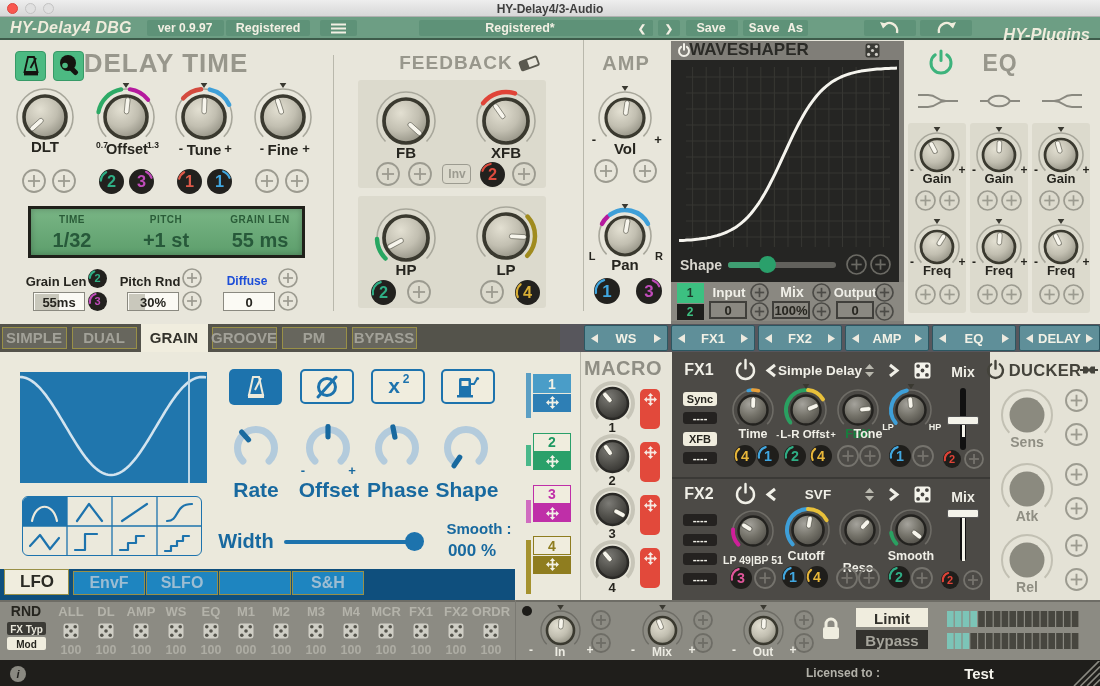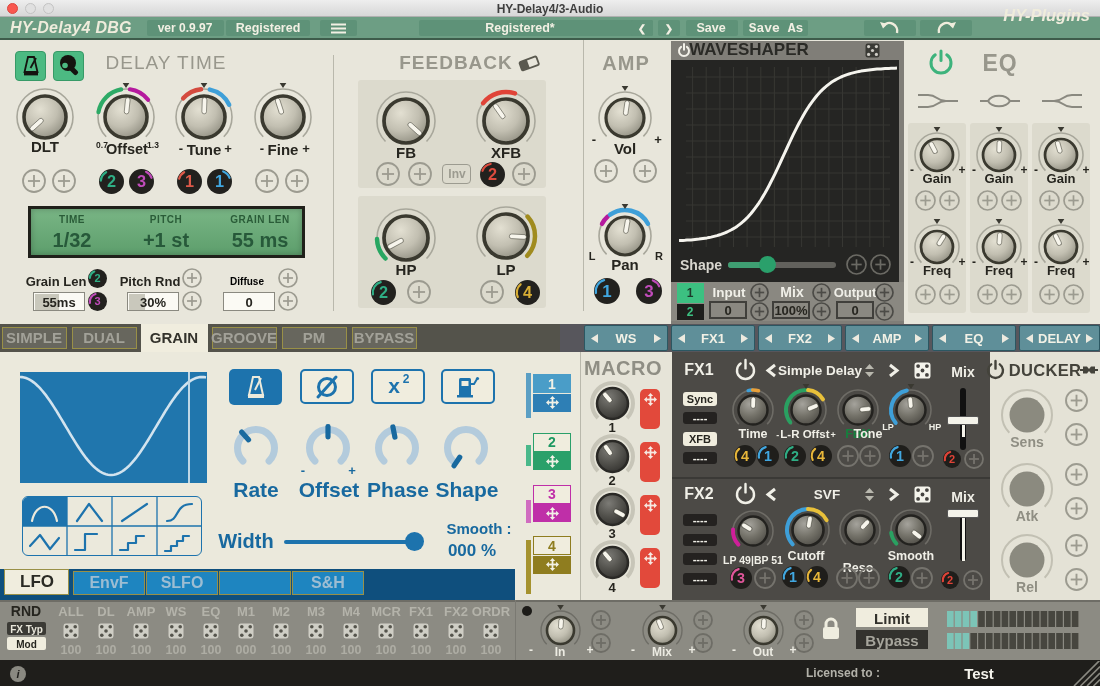--- a/index.html
+++ b/index.html
@@ -39,35 +39,35 @@
 <div class="ab" style="left:864px;top:20px;width:52px;height:16px;background:#5e9278;border-radius:2px"></div>
 <div class="ab" style="left:920px;top:20px;width:52px;height:16px;background:#5e9278;border-radius:2px"></div>
 <svg class="ab" style="left:878px;top:20px" width="24" height="15">
       <path d="M19 13 A8 8 0 0 0 5 6" fill="none" stroke="#f0eddd" stroke-width="2.4"></path>
       <path d="M2 2 l3 6.5 4.6-4.6 z" fill="#f0eddd"></path>
     </svg>
 <svg class="ab" style="left:934px;top:20px" width="24" height="15">
       <path d="M5 13 A8 8 0 0 1 19 6" fill="none" stroke="#f0eddd" stroke-width="2.4"></path>
       <path d="M22 2 l-3 6.5 -4.6-4.6 z" fill="#f0eddd"></path>
     </svg>
-<div class="ab" style="left:1090px;top:15px;transform:translate(-100%,-50%);font-size:16.5px;color:#efecdc;font-weight:bold;white-space:nowrap;letter-spacing:0;font-style:italic">HY-Plugins</div>
+<div class="ab" style="left:1090px;top:34px;transform:translate(-100%,-50%);font-size:16.5px;color:#efecdc;font-weight:bold;white-space:nowrap;letter-spacing:0;font-style:italic">HY-Plugins</div>
 <div class="ab" style="left:0px;top:40px;width:1100px;height:312px;background:#e8e6db"></div>
 <div class="ab" style="left:15px;top:51px;width:31px;height:30px;background:#4cba82;border-radius:4px;border:1px solid #379a67"></div>
 <svg class="ab" style="left:21px;top:55px" width="20" height="22">
       <path d="M7 2 h6 l3.5 15 h-13 z" fill="none" stroke="#14140f" stroke-width="1.8"></path>
       <line x1="15" y1="3" x2="9.5" y2="13" stroke="#14140f" stroke-width="1.8"></line>
       <rect x="3" y="17" width="14" height="3.4" fill="#14140f"></rect>
     </svg>
 <div class="ab" style="left:53px;top:51px;width:31px;height:30px;background:#4cba82;border-radius:4px;border:1px solid #379a67"></div>
 <svg class="ab" style="left:58px;top:54px" width="22" height="24">
       <circle cx="10" cy="9" r="8" fill="#14140f"></circle>
       <rect x="13.5" y="12.5" width="5" height="9" rx="2" fill="#14140f" transform="rotate(-45 16 17)"></rect>
       <circle cx="7" cy="11.5" r="2.8" fill="#4cba82"></circle>
     </svg>
-<div class="ab" style="left:166px;top:63px;transform:translate(-50%,-50%);font-size:19px;color:#98978c;font-weight:normal;white-space:nowrap;letter-spacing:0;letter-spacing:1px">DELAY TIME</div>
+<div class="ab" style="left:166px;top:63px;transform:translate(-50%,-50%);font-size:26px;color:#98978c;font-weight:bold;white-space:nowrap;letter-spacing:0;letter-spacing:1px">DELAY TIME</div>
 <svg class="ab" style="left:11.0px;top:83.0px" width="68" height="68" viewBox="0 0 68 68">
       <defs>
         <radialGradient id="g1" cx="38%" cy="32%" r="75%">
           <stop offset="0%" stop-color="#e3e0d2"></stop>
           <stop offset="55%" stop-color="#c2bfb1"></stop>
           <stop offset="100%" stop-color="#8f8d80"></stop>
         </radialGradient>
       </defs>
       <path d="M14.20 53.80 A28.00 28.00 0 1 1 53.80 53.80" fill="none" stroke="#a8a79b" stroke-width="1.6"></path>
       <circle cx="34.0" cy="34.0" r="21" fill="url(#g1)" stroke="#3a392f" stroke-width="3.5700000000000003"></circle>
@@ -194,21 +194,21 @@
       <line x1="11.0" y1="6.05" x2="11.0" y2="15.95" stroke="#9c9b90" stroke-width="1.7"></line>
     </svg>
 <div class="ab" style="left:127px;top:292px;width:52px;height:19px;background:#fbfaf4;border:1.5px solid #8a8980"></div>
 <div class="ab" style="left:128.5px;top:293.5px;width:16px;height:16px;background:#c9c8bc"></div>
 <div class="ab" style="left:153px;top:302px;transform:translate(-50%,-50%);font-size:13px;color:#26251f;font-weight:bold;white-space:nowrap;letter-spacing:0;">30%</div>
 <svg class="ab" style="left:181.0px;top:290.0px" width="22" height="22">
       <circle cx="11.0" cy="11.0" r="9" fill="none" stroke="#9c9b90" stroke-width="1.7"></circle>
       <line x1="6.05" y1="11.0" x2="15.95" y2="11.0" stroke="#9c9b90" stroke-width="1.7"></line>
       <line x1="11.0" y1="6.05" x2="11.0" y2="15.95" stroke="#9c9b90" stroke-width="1.7"></line>
     </svg>
-<div class="ab" style="left:247px;top:281px;transform:translate(-50%,-50%);font-size:10px;color:#000000;font-weight:bold;white-space:nowrap;letter-spacing:0;">Diffuse</div>
+<div class="ab" style="left:247px;top:281px;transform:translate(-50%,-50%);font-size:12px;color:#1d4ed8;font-weight:bold;white-space:nowrap;letter-spacing:0;">Diffuse</div>
 <svg class="ab" style="left:277.0px;top:267.0px" width="22" height="22">
       <circle cx="11.0" cy="11.0" r="9" fill="none" stroke="#9c9b90" stroke-width="1.7"></circle>
       <line x1="6.05" y1="11.0" x2="15.95" y2="11.0" stroke="#9c9b90" stroke-width="1.7"></line>
       <line x1="11.0" y1="6.05" x2="11.0" y2="15.95" stroke="#9c9b90" stroke-width="1.7"></line>
     </svg>
 <div class="ab" style="left:223px;top:292px;width:52px;height:19px;background:#fbfaf4;border:1.5px solid #8a8980"></div>
 <div class="ab" style="left:249px;top:302px;transform:translate(-50%,-50%);font-size:13px;color:#26251f;font-weight:bold;white-space:nowrap;letter-spacing:0;">0</div>
 <svg class="ab" style="left:277.0px;top:290.0px" width="22" height="22">
       <circle cx="11.0" cy="11.0" r="9" fill="none" stroke="#9c9b90" stroke-width="1.7"></circle>
       <line x1="6.05" y1="11.0" x2="15.95" y2="11.0" stroke="#9c9b90" stroke-width="1.7"></line>
@@ -1087,21 +1087,21 @@
 <div class="ab" style="left:962px;top:425px;width:3px;height:12px;background:#f4f3ea"></div>
 <div class="ab" style="left:672px;top:477px;width:318px;height:2px;background:#3a3936"></div>
 <div class="ab" style="left:699px;top:494px;transform:translate(-50%,-50%);font-size:16px;color:#f0efe7;font-weight:bold;white-space:nowrap;letter-spacing:0;">FX2</div>
 <svg class="ab" style="left:732.5px;top:481.5px" width="25" height="25">
       <path d="M17.38 5.54 A8.50 8.50 0 1 1 7.62 5.54" fill="none" stroke="#f0efe7" stroke-width="2.4" stroke-linecap="round"></path>
       <line x1="12.5" y1="2.0" x2="12.5" y2="10.375" stroke="#f0efe7" stroke-width="2.4" stroke-linecap="round"></line>
     </svg>
 <svg class="ab" style="left:765px;top:487px" width="12" height="15">
       <path d="M10 2 L3 7.5 L10 13" fill="none" stroke="#f0efe7" stroke-width="3"></path>
     </svg>
-<div class="ab" style="left:818px;top:494px;transform:translate(-50%,-50%);font-size:13.5px;color:#f0efe7;font-weight:bold;white-space:nowrap;letter-spacing:0;margin-left:9px;">SVF</div>
+<div class="ab" style="left:818px;top:494px;transform:translate(-50%,-50%);font-size:13.5px;color:#f0efe7;font-weight:bold;white-space:nowrap;letter-spacing:0;">SVF</div>
 <svg class="ab" style="left:863px;top:486px" width="13" height="17">
       <path d="M2 7 L6.5 2 L11 7 z" fill="#b9b8ae"></path>
       <path d="M2 10 L6.5 15 L11 10 z" fill="#b9b8ae"></path>
     </svg>
 <svg class="ab" style="left:888px;top:487px" width="12" height="15">
       <path d="M2 2 L9 7.5 L2 13" fill="none" stroke="#f0efe7" stroke-width="3"></path>
     </svg>
 <svg class="ab" style="left:913.5px;top:485.5px" width="17" height="17">
       <rect x="0.5" y="0.5" width="16" height="16" rx="2.55" fill="#f4f3eb"></rect>
       <circle cx="4.1" cy="4.1" r="1.9" fill="#44423f"></circle>

